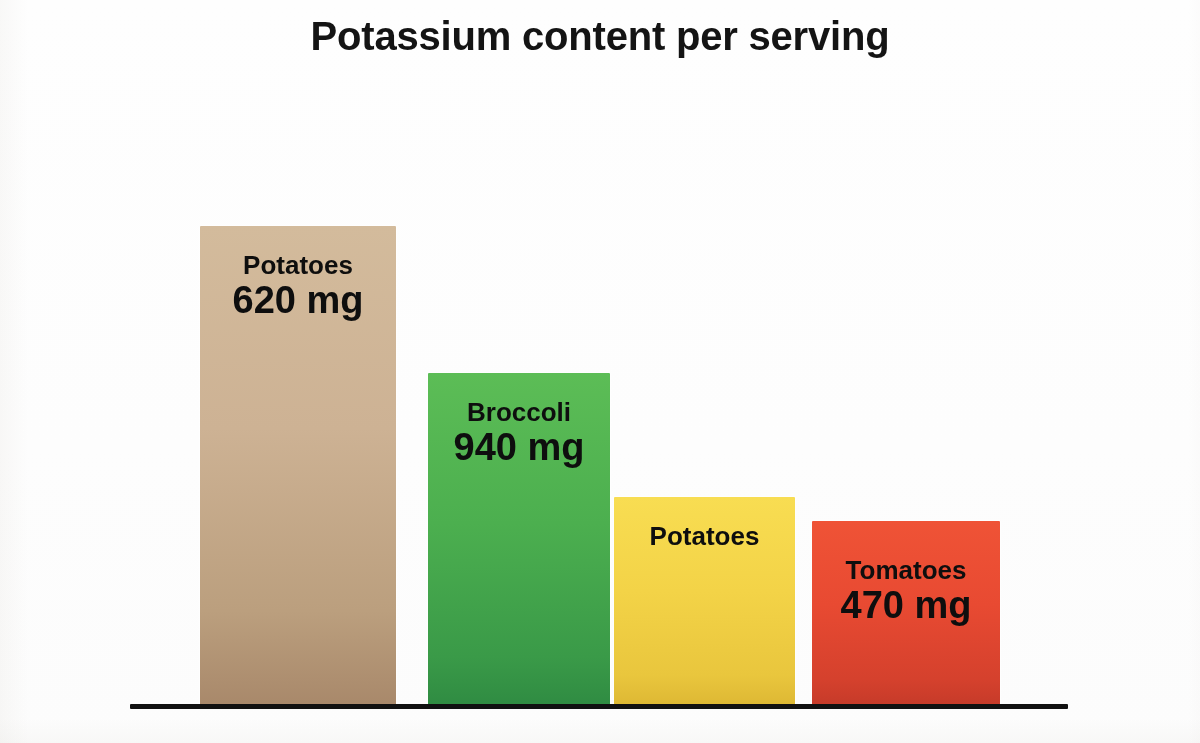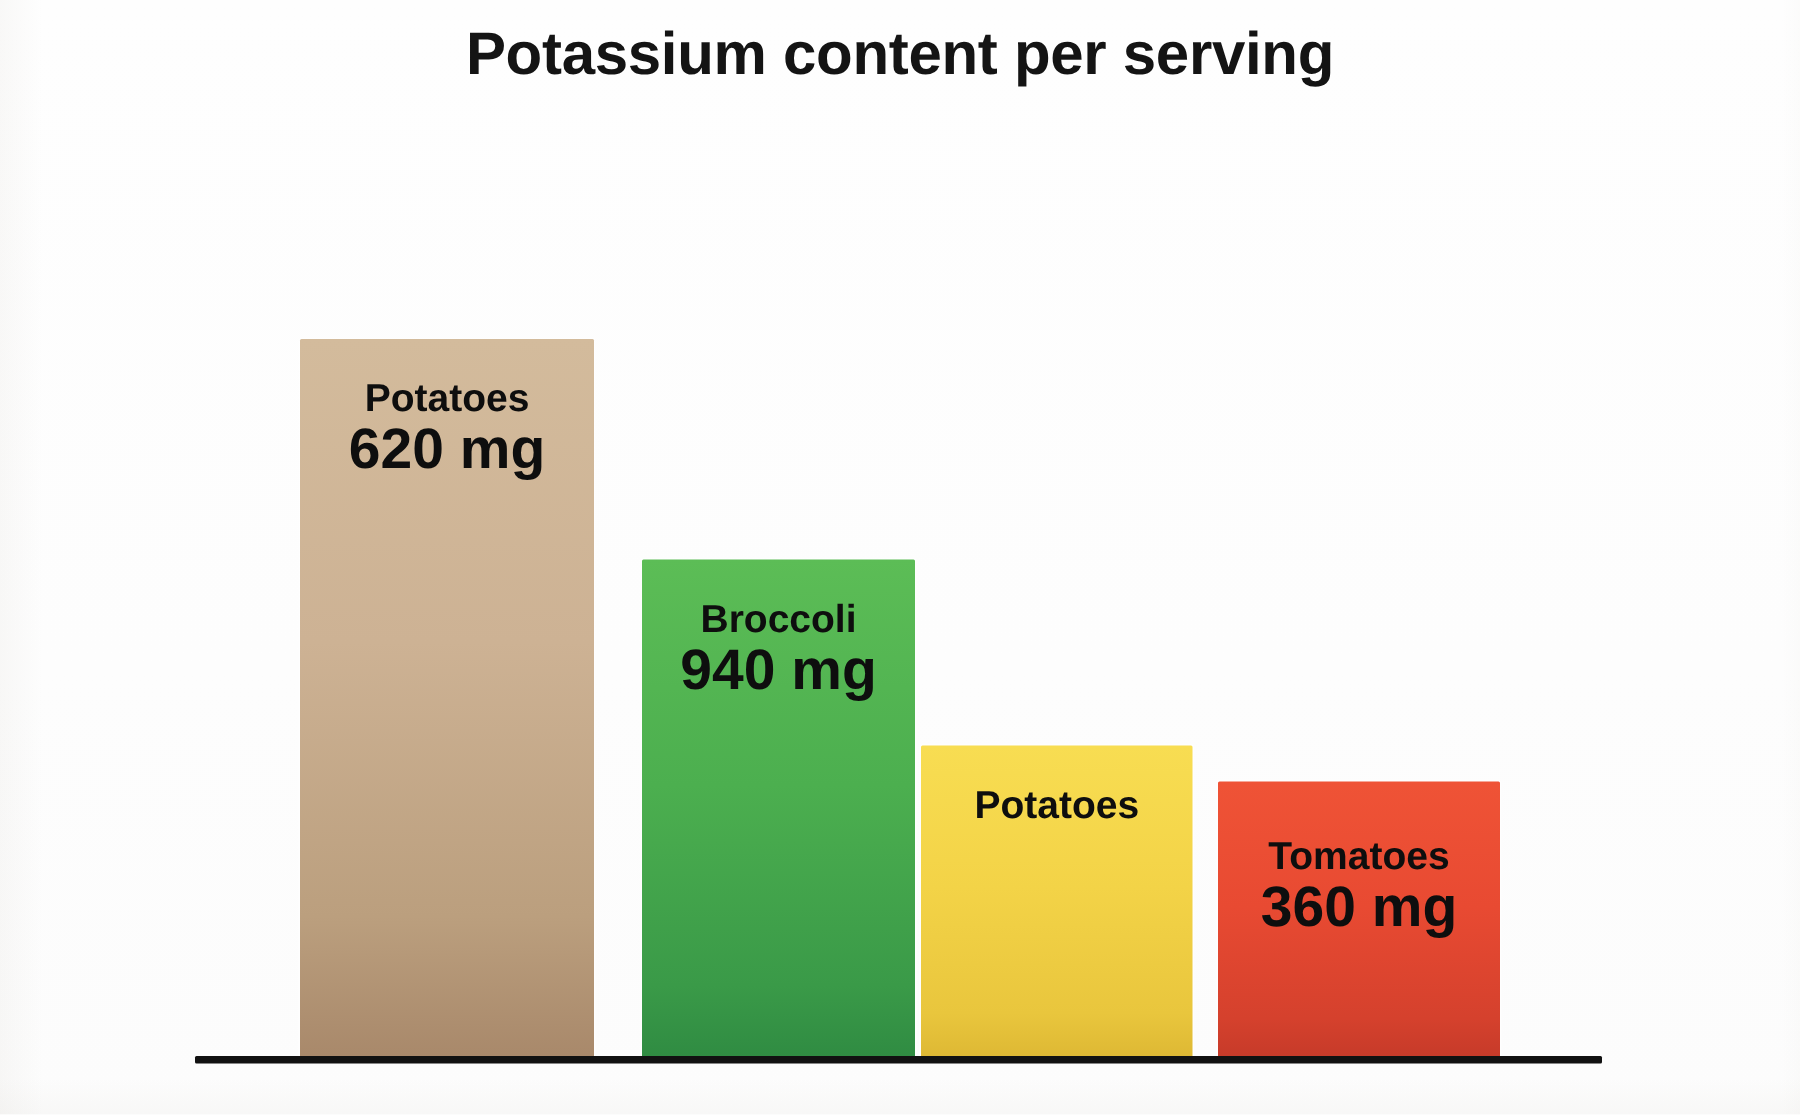--- a/index.html
+++ b/index.html
@@ -153,20 +153,20 @@
 
     <div class="bar" id="bar-bananas">
       <div class="bar-label">
         <span class="bar-name">Potatoes</span>
       </div>
     </div>
 
     <div class="bar" id="bar-tomatoes">
       <div class="bar-label">
         <span class="bar-name">Tomatoes</span>
-        <span class="bar-value">360 mg</span>
+        <span class="bar-value">470 mg</span>
       </div>
     </div>
 
     <div id="baseline-axis"></div>
 
   </div>
 </div>
 
 </body></html>

